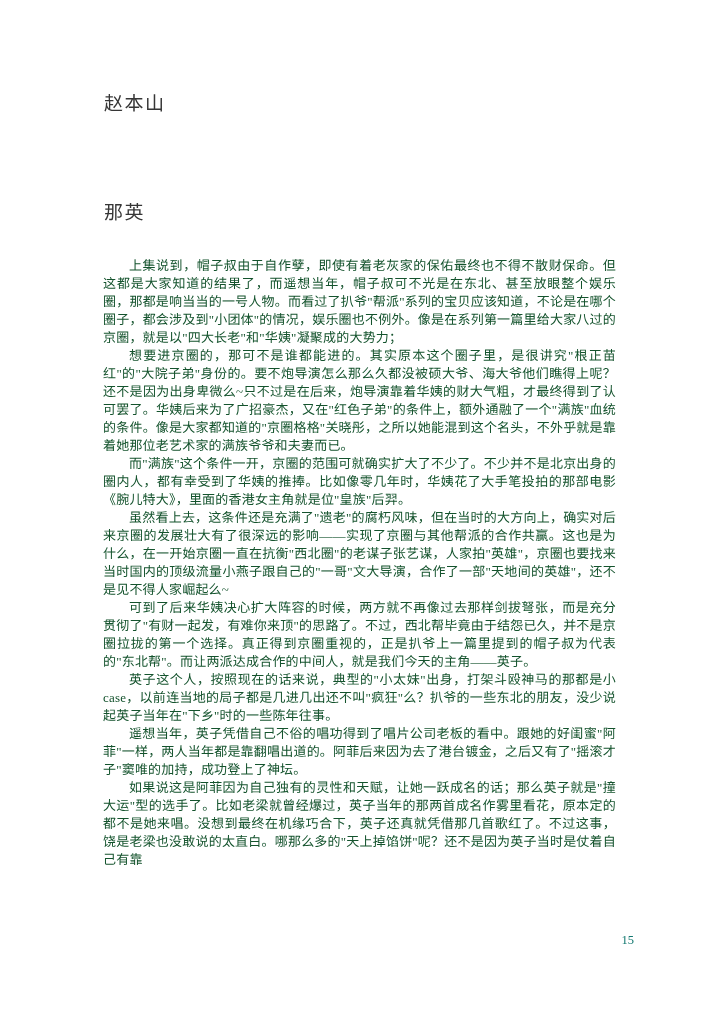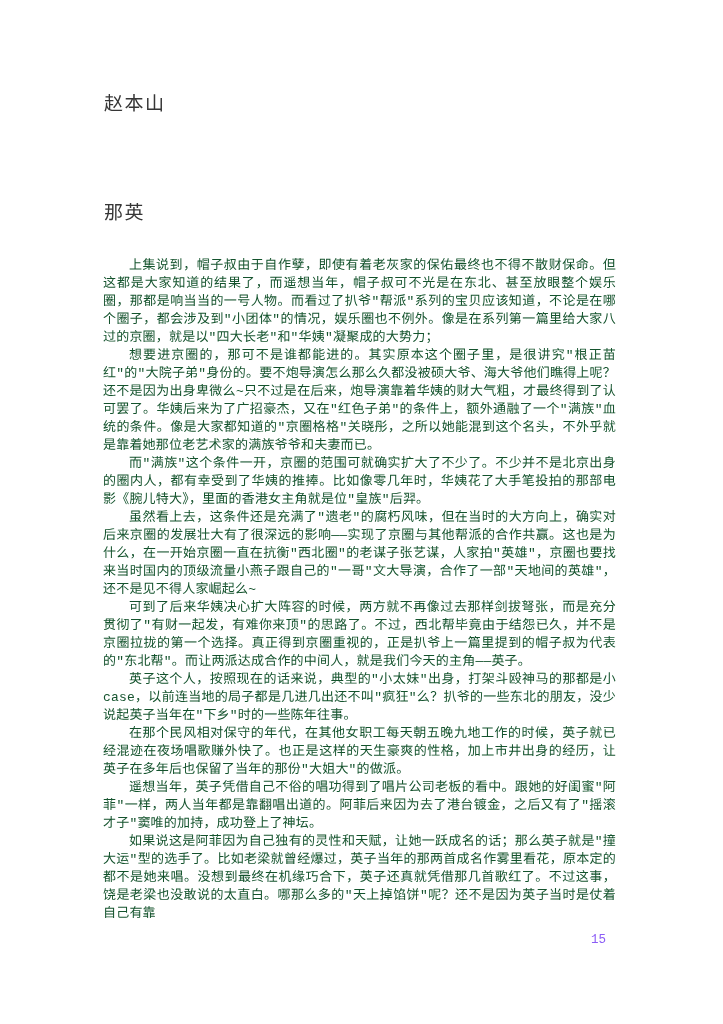--- a/index.html
+++ b/index.html
@@ -6,21 +6,21 @@
     margin: 0;
     padding: 0;
     background: #ffffff;
   }
   .page {
     position: relative;
     width: 723px;
     height: 1024px;
     background: #ffffff;
     overflow: hidden;
-    font-family: Liberation Mono, monospace;
+    font-family: Liberation Serif, serif;
     color: #3c3c3c;
   }
   .heading {
     position: absolute;
     left: 104px;
     margin: 0;
     font-weight: 500;
     font-size: 19px;
     color: #363636;
     letter-spacing: 1.5px;
@@ -39,43 +39,42 @@
     color: #14532d;
   }
   .body-text p {
     margin: 0;
     padding: 0;
     text-indent: 2em;
   }
   .page-number {
     position: absolute;
     top: 933px;
-    left: 93px;
+    left: 121px;
     width: 513px;
     text-align: right;
     font-size: 12.5px;
-    color: #8b5cf6;
+    color: #0f766e;
   }
 </style>
 </head>
 <body>
 
 <div class="page">
 
   <h1 class="heading h1">赵本山</h1>
 
   <h2 class="heading h2">那英</h2>
 
   <div class="body-text">
     <p>上集说到，帽子叔由于自作孽，即使有着老灰家的保佑最终也不得不散财保命。但这都是大家知道的结果了，而遥想当年，帽子叔可不光是在东北、甚至放眼整个娱乐圈，那都是响当当的一号人物。而看过了扒爷"帮派"系列的宝贝应该知道，不论是在哪个圈子，都会涉及到"小团体"的情况，娱乐圈也不例外。像是在系列第一篇里给大家八过的京圈，就是以"四大长老"和"华姨"凝聚成的大势力；</p>
     <p>想要进京圈的，那可不是谁都能进的。其实原本这个圈子里，是很讲究"根正苗红"的"大院子弟"身份的。要不炮导演怎么那么久都没被硕大爷、海大爷他们瞧得上呢？还不是因为出身卑微么~只不过是在后来，炮导演靠着华姨的财大气粗，才最终得到了认可罢了。华姨后来为了广招豪杰，又在"红色子弟"的条件上，额外通融了一个"满族"血统的条件。像是大家都知道的"京圈格格"关晓彤，之所以她能混到这个名头，不外乎就是靠着她那位老艺术家的满族爷爷和夫妻而已。</p>
     <p>而"满族"这个条件一开，京圈的范围可就确实扩大了不少了。不少并不是北京出身的圈内人，都有幸受到了华姨的推捧。比如像零几年时，华姨花了大手笔投拍的那部电影《腕儿特大》，里面的香港女主角就是位"皇族"后羿。</p>
     <p>虽然看上去，这条件还是充满了"遗老"的腐朽风味，但在当时的大方向上，确实对后来京圈的发展壮大有了很深远的影响——实现了京圈与其他帮派的合作共赢。这也是为什么，在一开始京圈一直在抗衡"西北圈"的老谋子张艺谋，人家拍"英雄"，京圈也要找来当时国内的顶级流量小燕子跟自己的"一哥"文大导演，合作了一部"天地间的英雄"，还不是见不得人家崛起么~</p>
     <p>可到了后来华姨决心扩大阵容的时候，两方就不再像过去那样剑拔弩张，而是充分贯彻了"有财一起发，有难你来顶"的思路了。不过，西北帮毕竟由于结怨已久，并不是京圈拉拢的第一个选择。真正得到京圈重视的，正是扒爷上一篇里提到的帽子叔为代表的"东北帮"。而让两派达成合作的中间人，就是我们今天的主角——英子。</p>
     <p>英子这个人，按照现在的话来说，典型的"小太妹"出身，打架斗殴神马的那都是小case，以前连当地的局子都是几进几出还不叫"疯狂"么？扒爷的一些东北的朋友，没少说起英子当年在"下乡"时的一些陈年往事。</p>
-    <p>在那个民风相对保守的年代，在其他女职工每天朝五晚九地工作的时候，英子就已经混迹在夜场唱歌赚外快了。也正是这样的天生豪爽的性格，加上市井出身的经历，让英子在多年后也保留了当年的那份"大姐大"的做派。</p>
     <p>遥想当年，英子凭借自己不俗的唱功得到了唱片公司老板的看中。跟她的好闺蜜"阿菲"一样，两人当年都是靠翻唱出道的。阿菲后来因为去了港台镀金，之后又有了"摇滚才子"窦唯的加持，成功登上了神坛。</p>
     <p>如果说这是阿菲因为自己独有的灵性和天赋，让她一跃成名的话；那么英子就是"撞大运"型的选手了。比如老梁就曾经爆过，英子当年的那两首成名作雾里看花，原本定的都不是她来唱。没想到最终在机缘巧合下，英子还真就凭借那几首歌红了。不过这事，饶是老梁也没敢说的太直白。哪那么多的"天上掉馅饼"呢？还不是因为英子当时是仗着自己有靠</p>
   </div>
 
   <div class="page-number">15</div>
 
 </div>
 
 </body></html>

